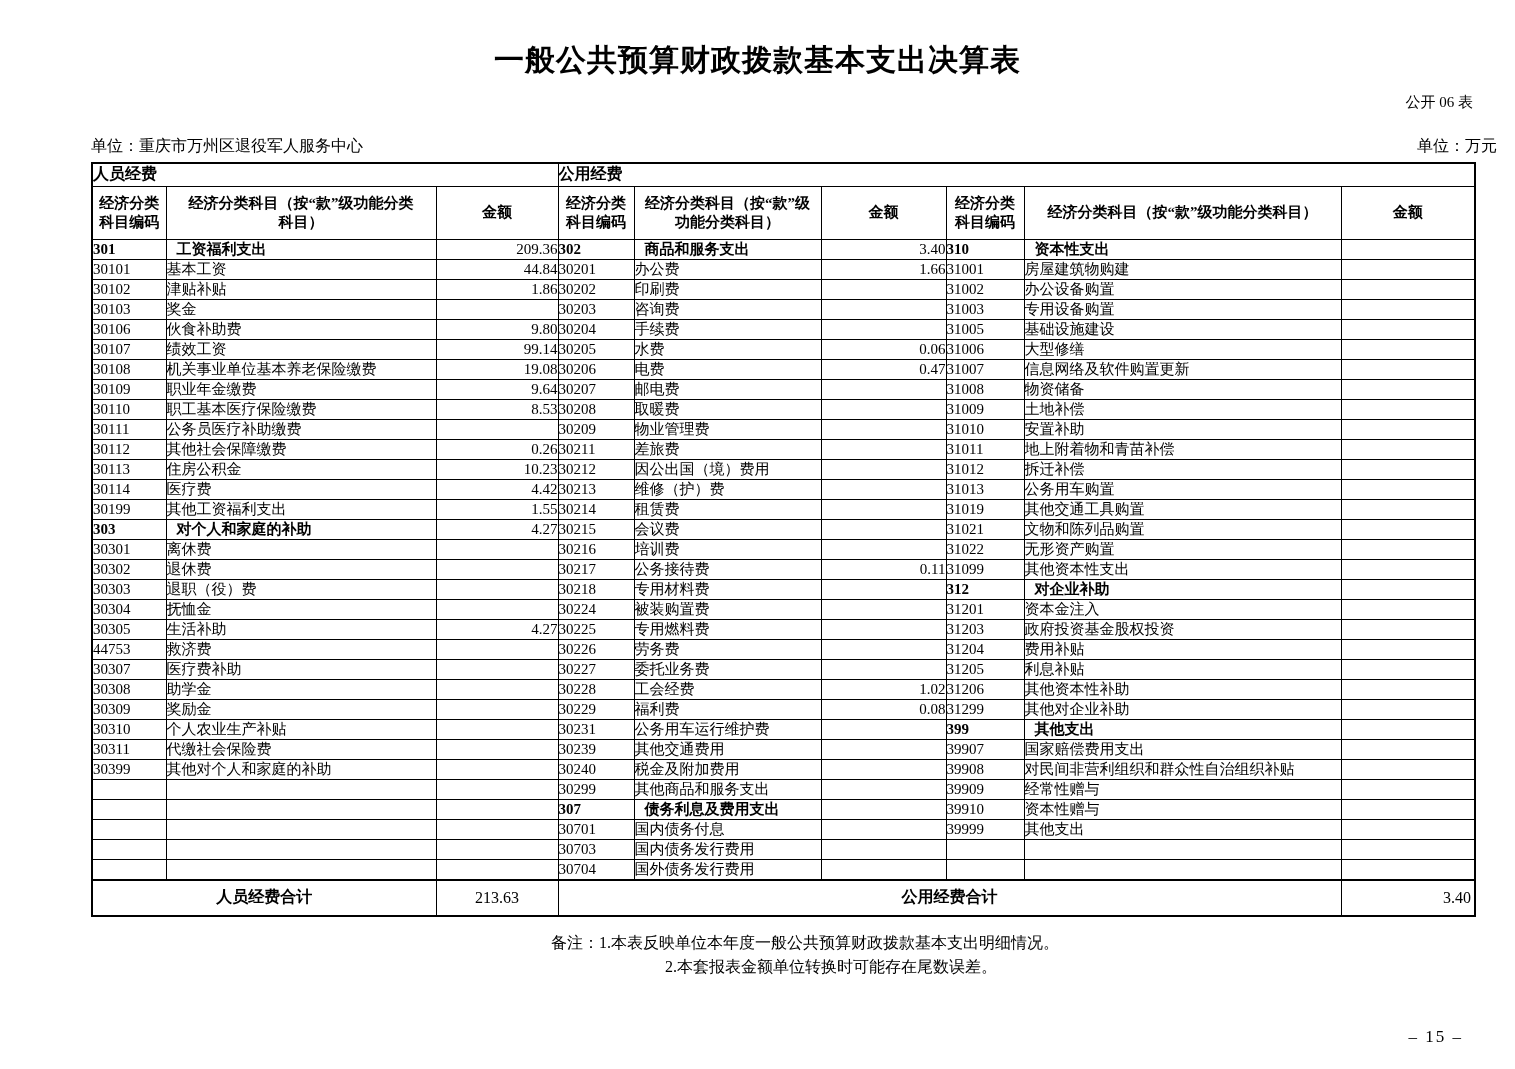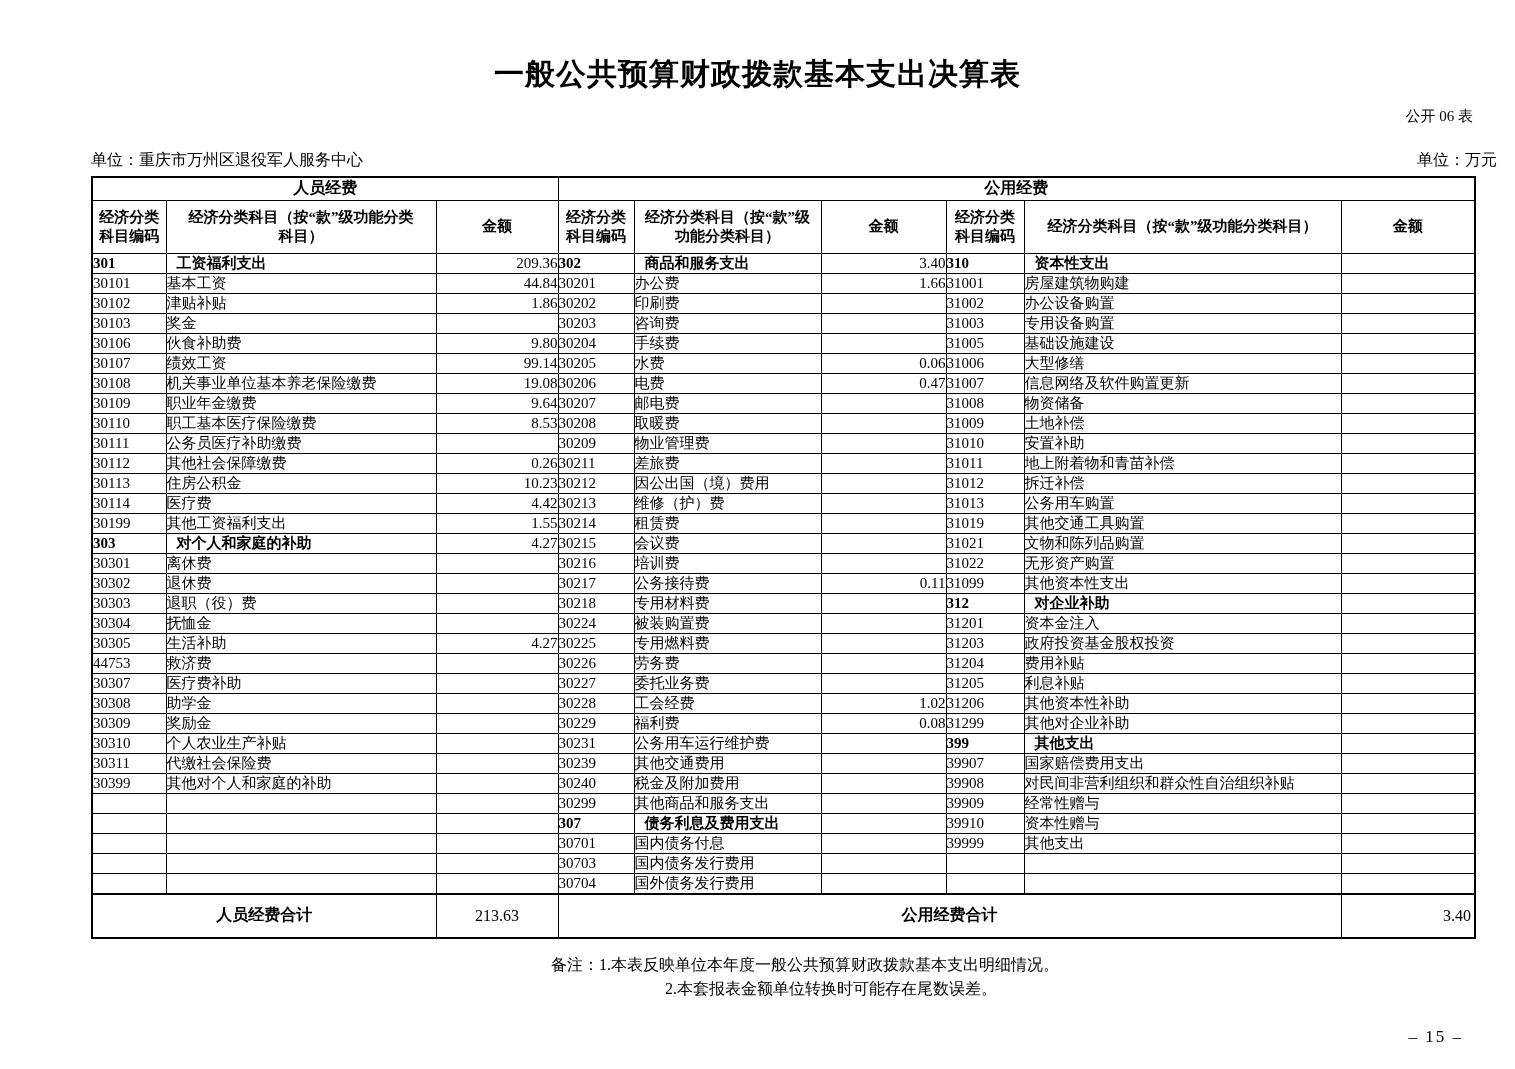--- a/index.html
+++ b/index.html
@@ -3,50 +3,50 @@
 <meta charset="utf-8">
 <style>
   html,body { margin:0; padding:0; background:#e8e8e8; }
   .page {
     width:1515px; height:1069px; background:#ffffff; position:relative;
     font-family:"Liberation Serif","DejaVu Serif",serif; color:#000;
     overflow:hidden; margin:0 auto;
   }
   .title {
     text-align:center; font-size:30px; font-weight:bold;
-    padding-top:56px; letter-spacing:1px; line-height:36px;
+    padding-top:42px; letter-spacing:1px; line-height:36px;
   }
   .table-label { text-align:right; margin:15px 42px 16px 0; font-size:15px; }
   .unit-row {
     display:flex; justify-content:space-between;
     margin:24px 18px 5px 91px; font-size:16px;
   }
   table.main {
     border-collapse:collapse; table-layout:fixed;
     width:1383px; margin-left:91px; border:2px solid #000;
   }
   table.main th, table.main td {
     border:1px solid #000; overflow:hidden; white-space:nowrap;
     font-size:15px; padding:0;
   }
   tr.group-row { height:23px; }
-  tr.group-row th { font-size:16px; font-weight:bold; text-align:center; }
+  tr.group-row th { font-size:16px; font-weight:bold; text-align:left; }
   tr.colhead-row { height:53px; }
   tr.colhead-row th {
     font-weight:bold; text-align:center; vertical-align:middle;
     white-space:pre-line; line-height:19px;
   }
   tbody tr { height:19.7px; }
   tbody td { line-height:19px; vertical-align:middle; }
   td.c-code { text-align:left; padding-left:3px; }
   td.c-sub  { text-align:left; padding-left:34px; }
   td.c-amt  { text-align:right; padding-right:3px; }
   td.cat { font-weight:bold; }
   td.cat.c-sub { padding-left:10px; }
-  tr.totals-row { height:44px; border-top:2px solid #000; }
+  tr.totals-row { height:36px; border-top:2px solid #000; }
   tr.totals-row td { font-size:16px; }
   .total-label { font-weight:bold; text-align:center; }
   .total-amt-center { text-align:center; font-weight:normal; }
   .total-amt-right { text-align:right; padding-right:3px !important; font-weight:normal; }
   .notes { margin:14px 0 0 95px; font-size:16px; line-height:24px;text-align:center; }
   .note-line2 { padding-left:52px; }
   .page-num { position:absolute; right:52px; bottom:22px; font-size:17px; letter-spacing:2px; }
 </style>
 </head>
 <body>

